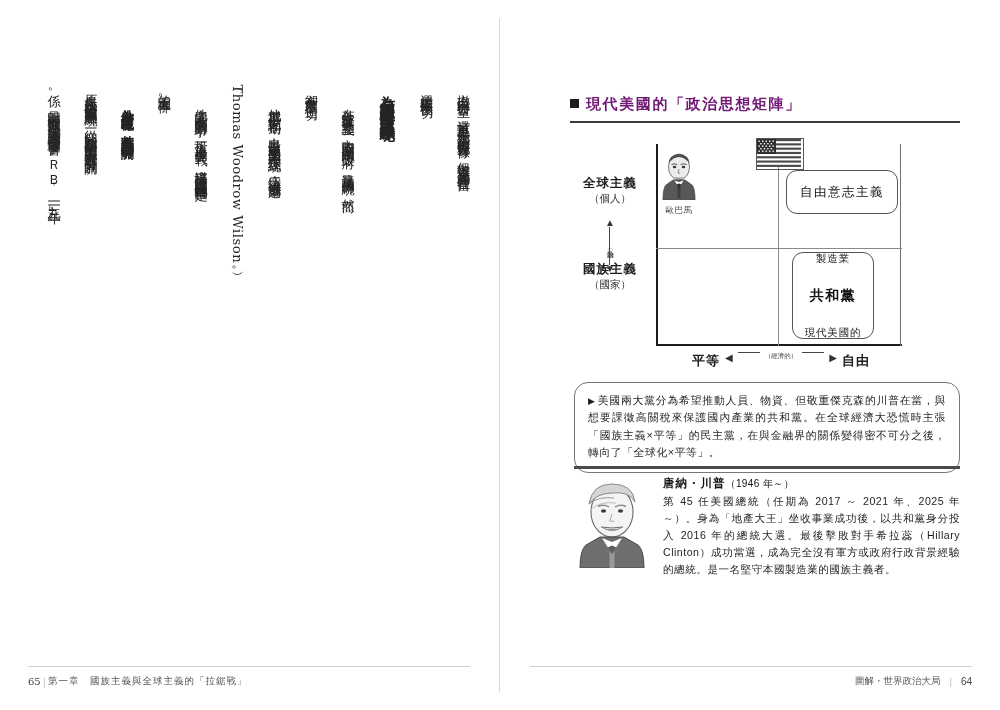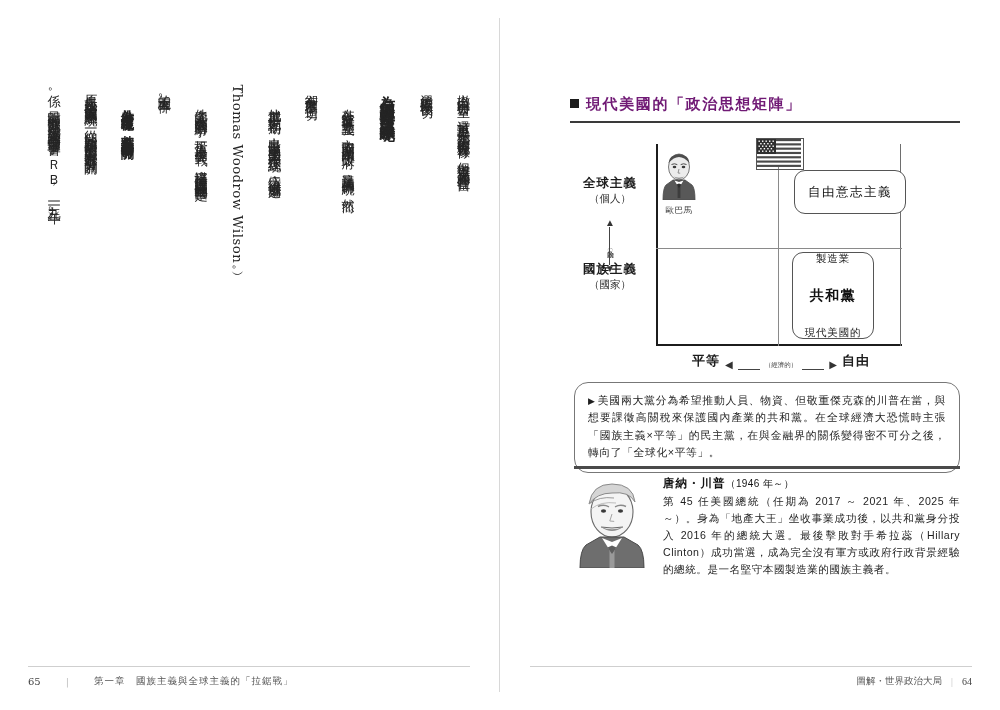--- a/index.html
+++ b/index.html
@@ -79,21 +79,21 @@
   }
   .vcol.bold { font-weight: 700; }
 
   .footer-left {
     position: absolute;
     left: 28px;
     bottom: 22px;
     right: 30px;
     display: flex;
     align-items: center;
-    gap: 25px;
+    gap: 2px;
     font-size: 9.5px;
     color: #555;
     font-family: "DejaVu Serif", "Liberation Serif", serif;
   }
   .footer-left .rule {
     position: absolute;
     left: 0; right: 0; top: -9px;
     height: 1px; background: #cfcfcf;
   }
   .footer-left .pageno { font-size: 10px; color: #444; }
@@ -104,21 +104,21 @@
     position: absolute;
     left: 30px;
     bottom: 22px;
     right: 28px;
     display: flex;
     align-items: center;
     justify-content: flex-end;
     gap: 9px;
     font-size: 9.5px;
     color: #555;
-    font-family: Liberation Serif, serif;
+    font-family: Liberation Sans, sans-serif;
   }
   .footer-right .rule {
     position: absolute;
     left: 0; right: 0; top: -9px;
     height: 1px; background: #cfcfcf;
   }
   .footer-right .pageno { font-size: 10px; color: #444; }
   .footer-right .bar { color: #bbb; }
 
   
@@ -233,21 +233,21 @@
     left: 7px; top: 7px; bottom: 7px;
     width: 1px; background: #444;
   }
 
   .xaxis-label {
     position: absolute;
     left: 86px;
     top: 212px;
     width: 250px;
     display: flex;
-    align-items: flex-end;
+    align-items: flex-start;
     justify-content: center;
     gap: 5px;
   }
   .xaxis-label .big { font-size: 13px; font-weight: 700; letter-spacing: 1px; color:#1c1c1c;}
   .xaxis-label .mid { font-size: 6.5px; color: #444; }
   .xaxis-label .arr { font-size: 10px; color: #333; }
   .xaxis-label .line { width: 22px; height: 1px; background:#444; }
 
   .qbox {
     position: absolute;
@@ -266,21 +266,21 @@
   #box-dem {
     left: 118px; top: 30px; width: 75px; height: 125px;
     justify-content: flex-start;
     padding-top: 14px;
     gap: 0;
   }
   #box-dem .title { margin-bottom: 16px; }
   #box-dem .item:first-of-type { margin-bottom: 30px; }
 
   #box-lib {
-    left: 224px; top: 30px; width: 110px; height: 42px;
+    left: 216px; top: 30px; width: 110px; height: 42px;
   }
   #box-lib .title { font-size: 12.5px; font-weight: 500; letter-spacing: 1.5px; }
 
   #box-rep {
     left: 222px; top: 112px; width: 80px; height: 85px;
     gap: 21px;
   }
 
   
   .portrait { position: absolute; }

